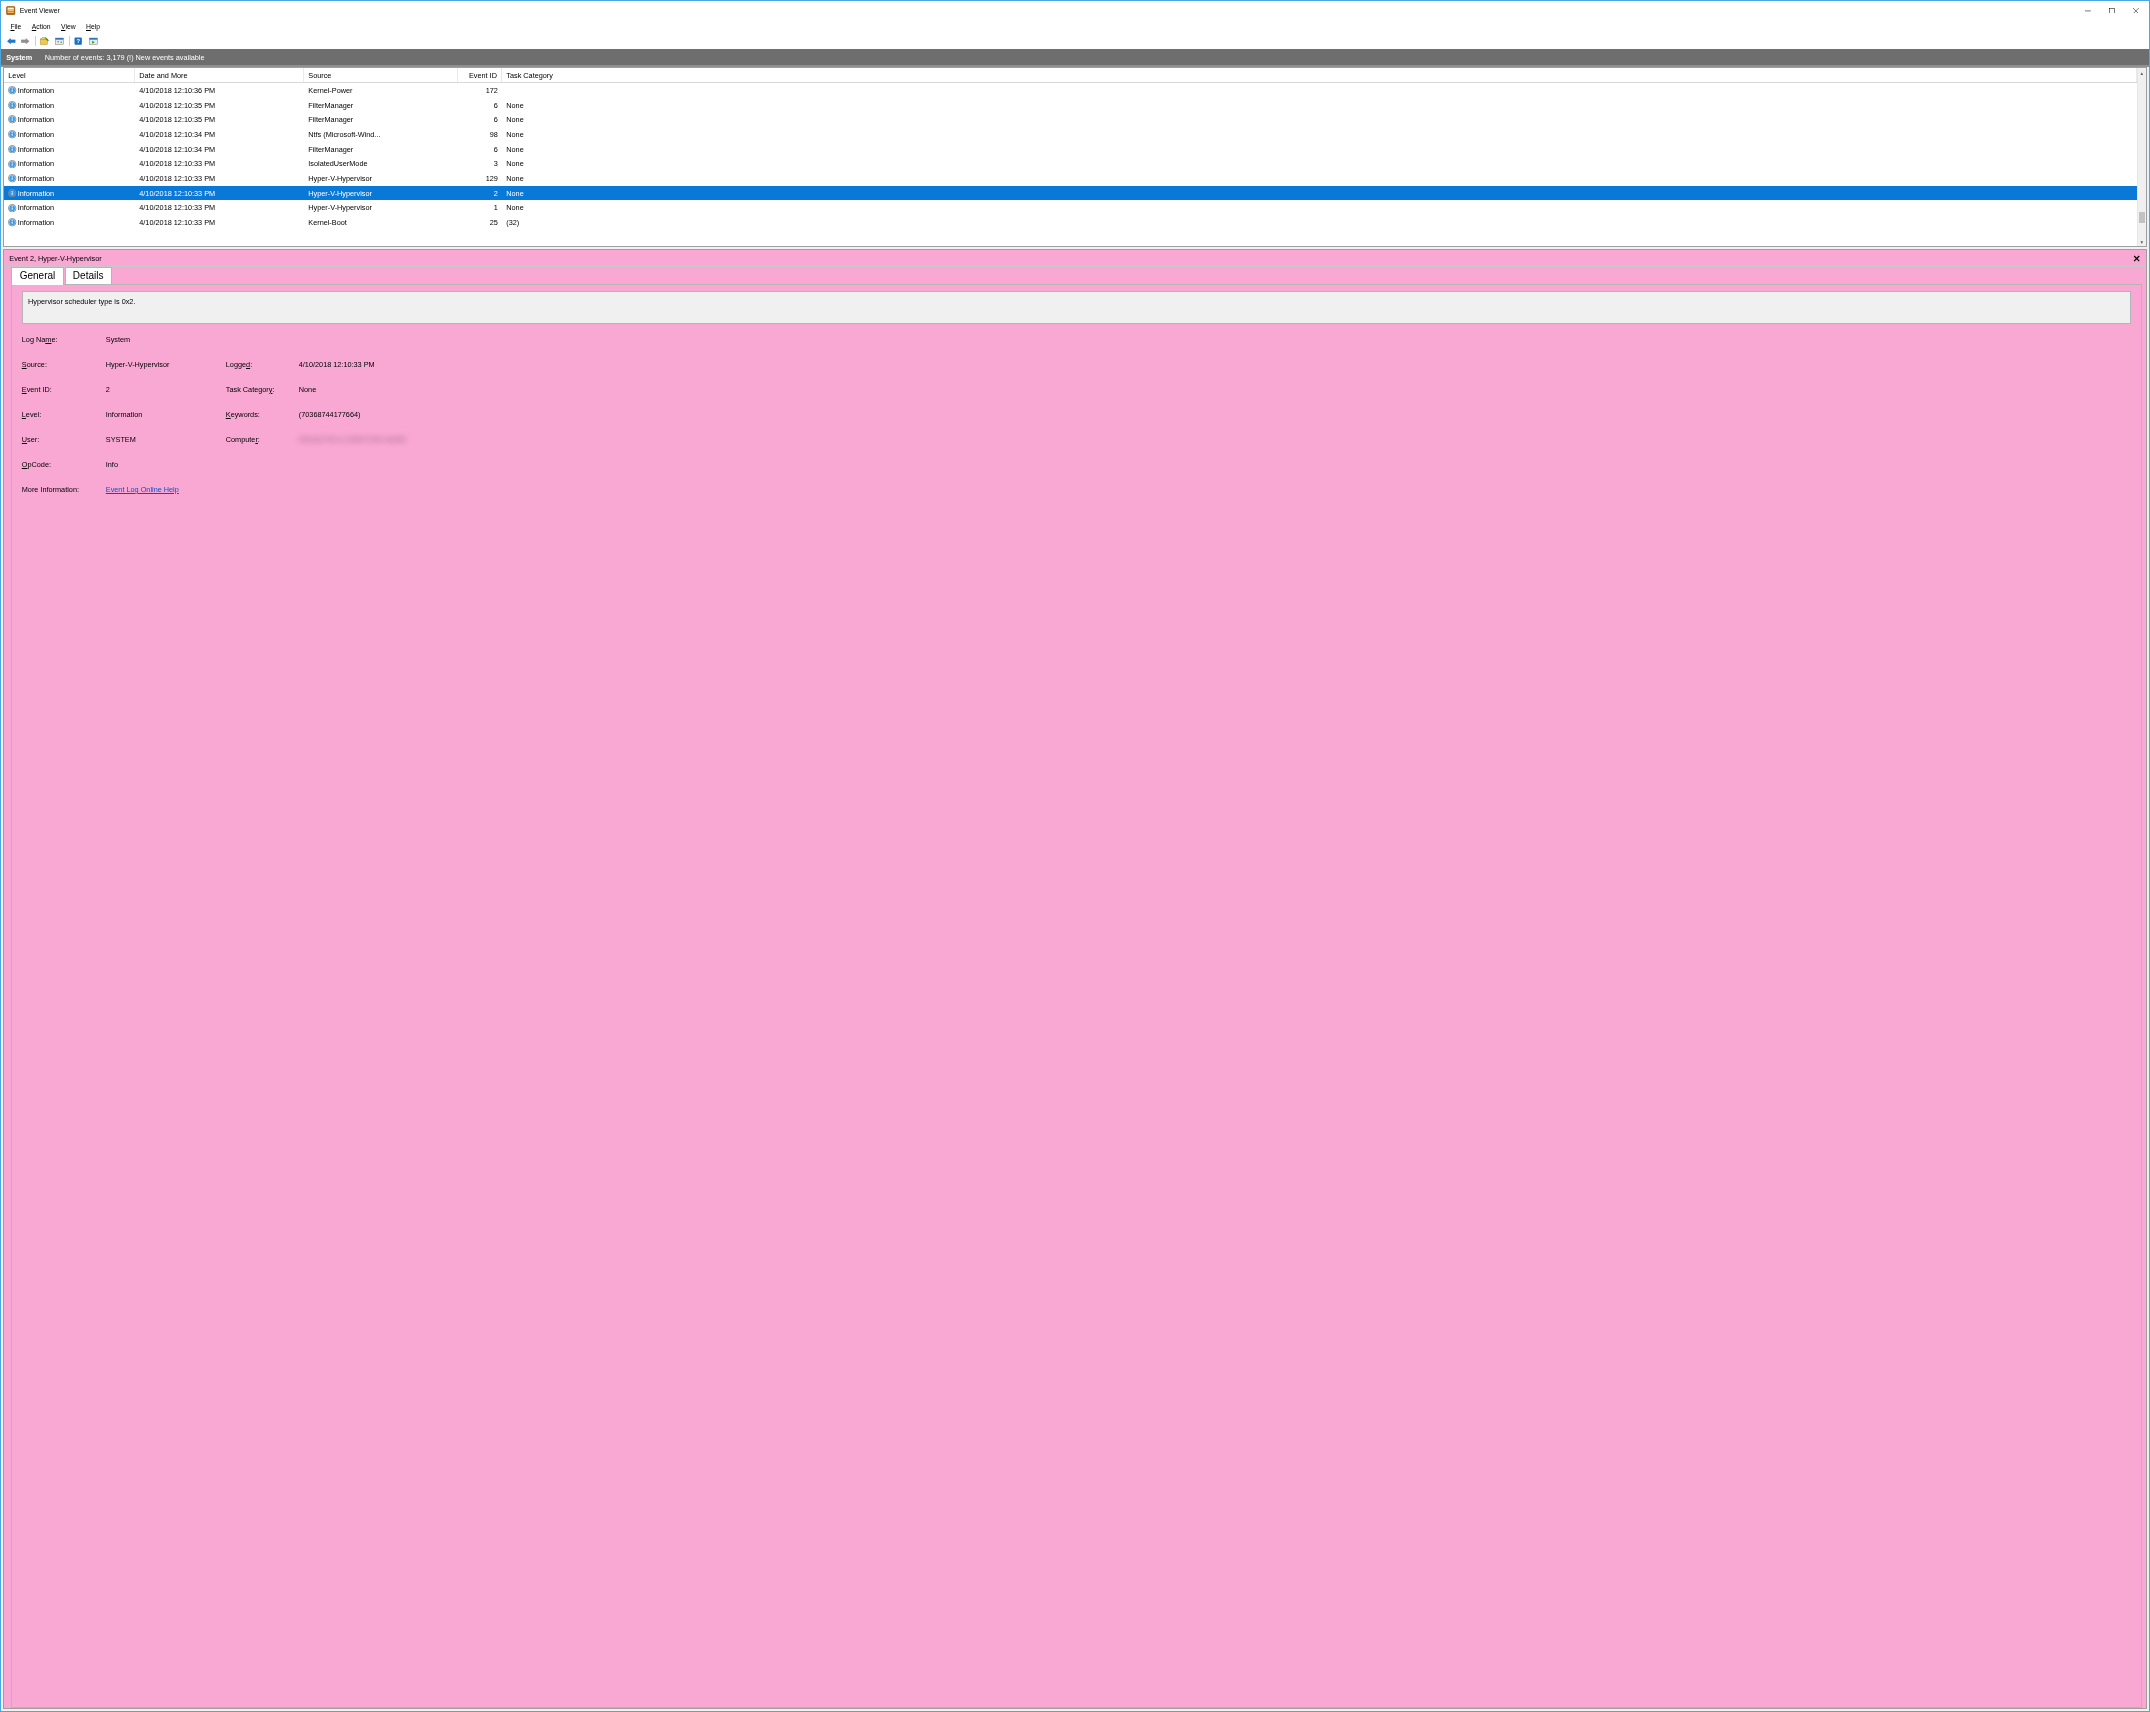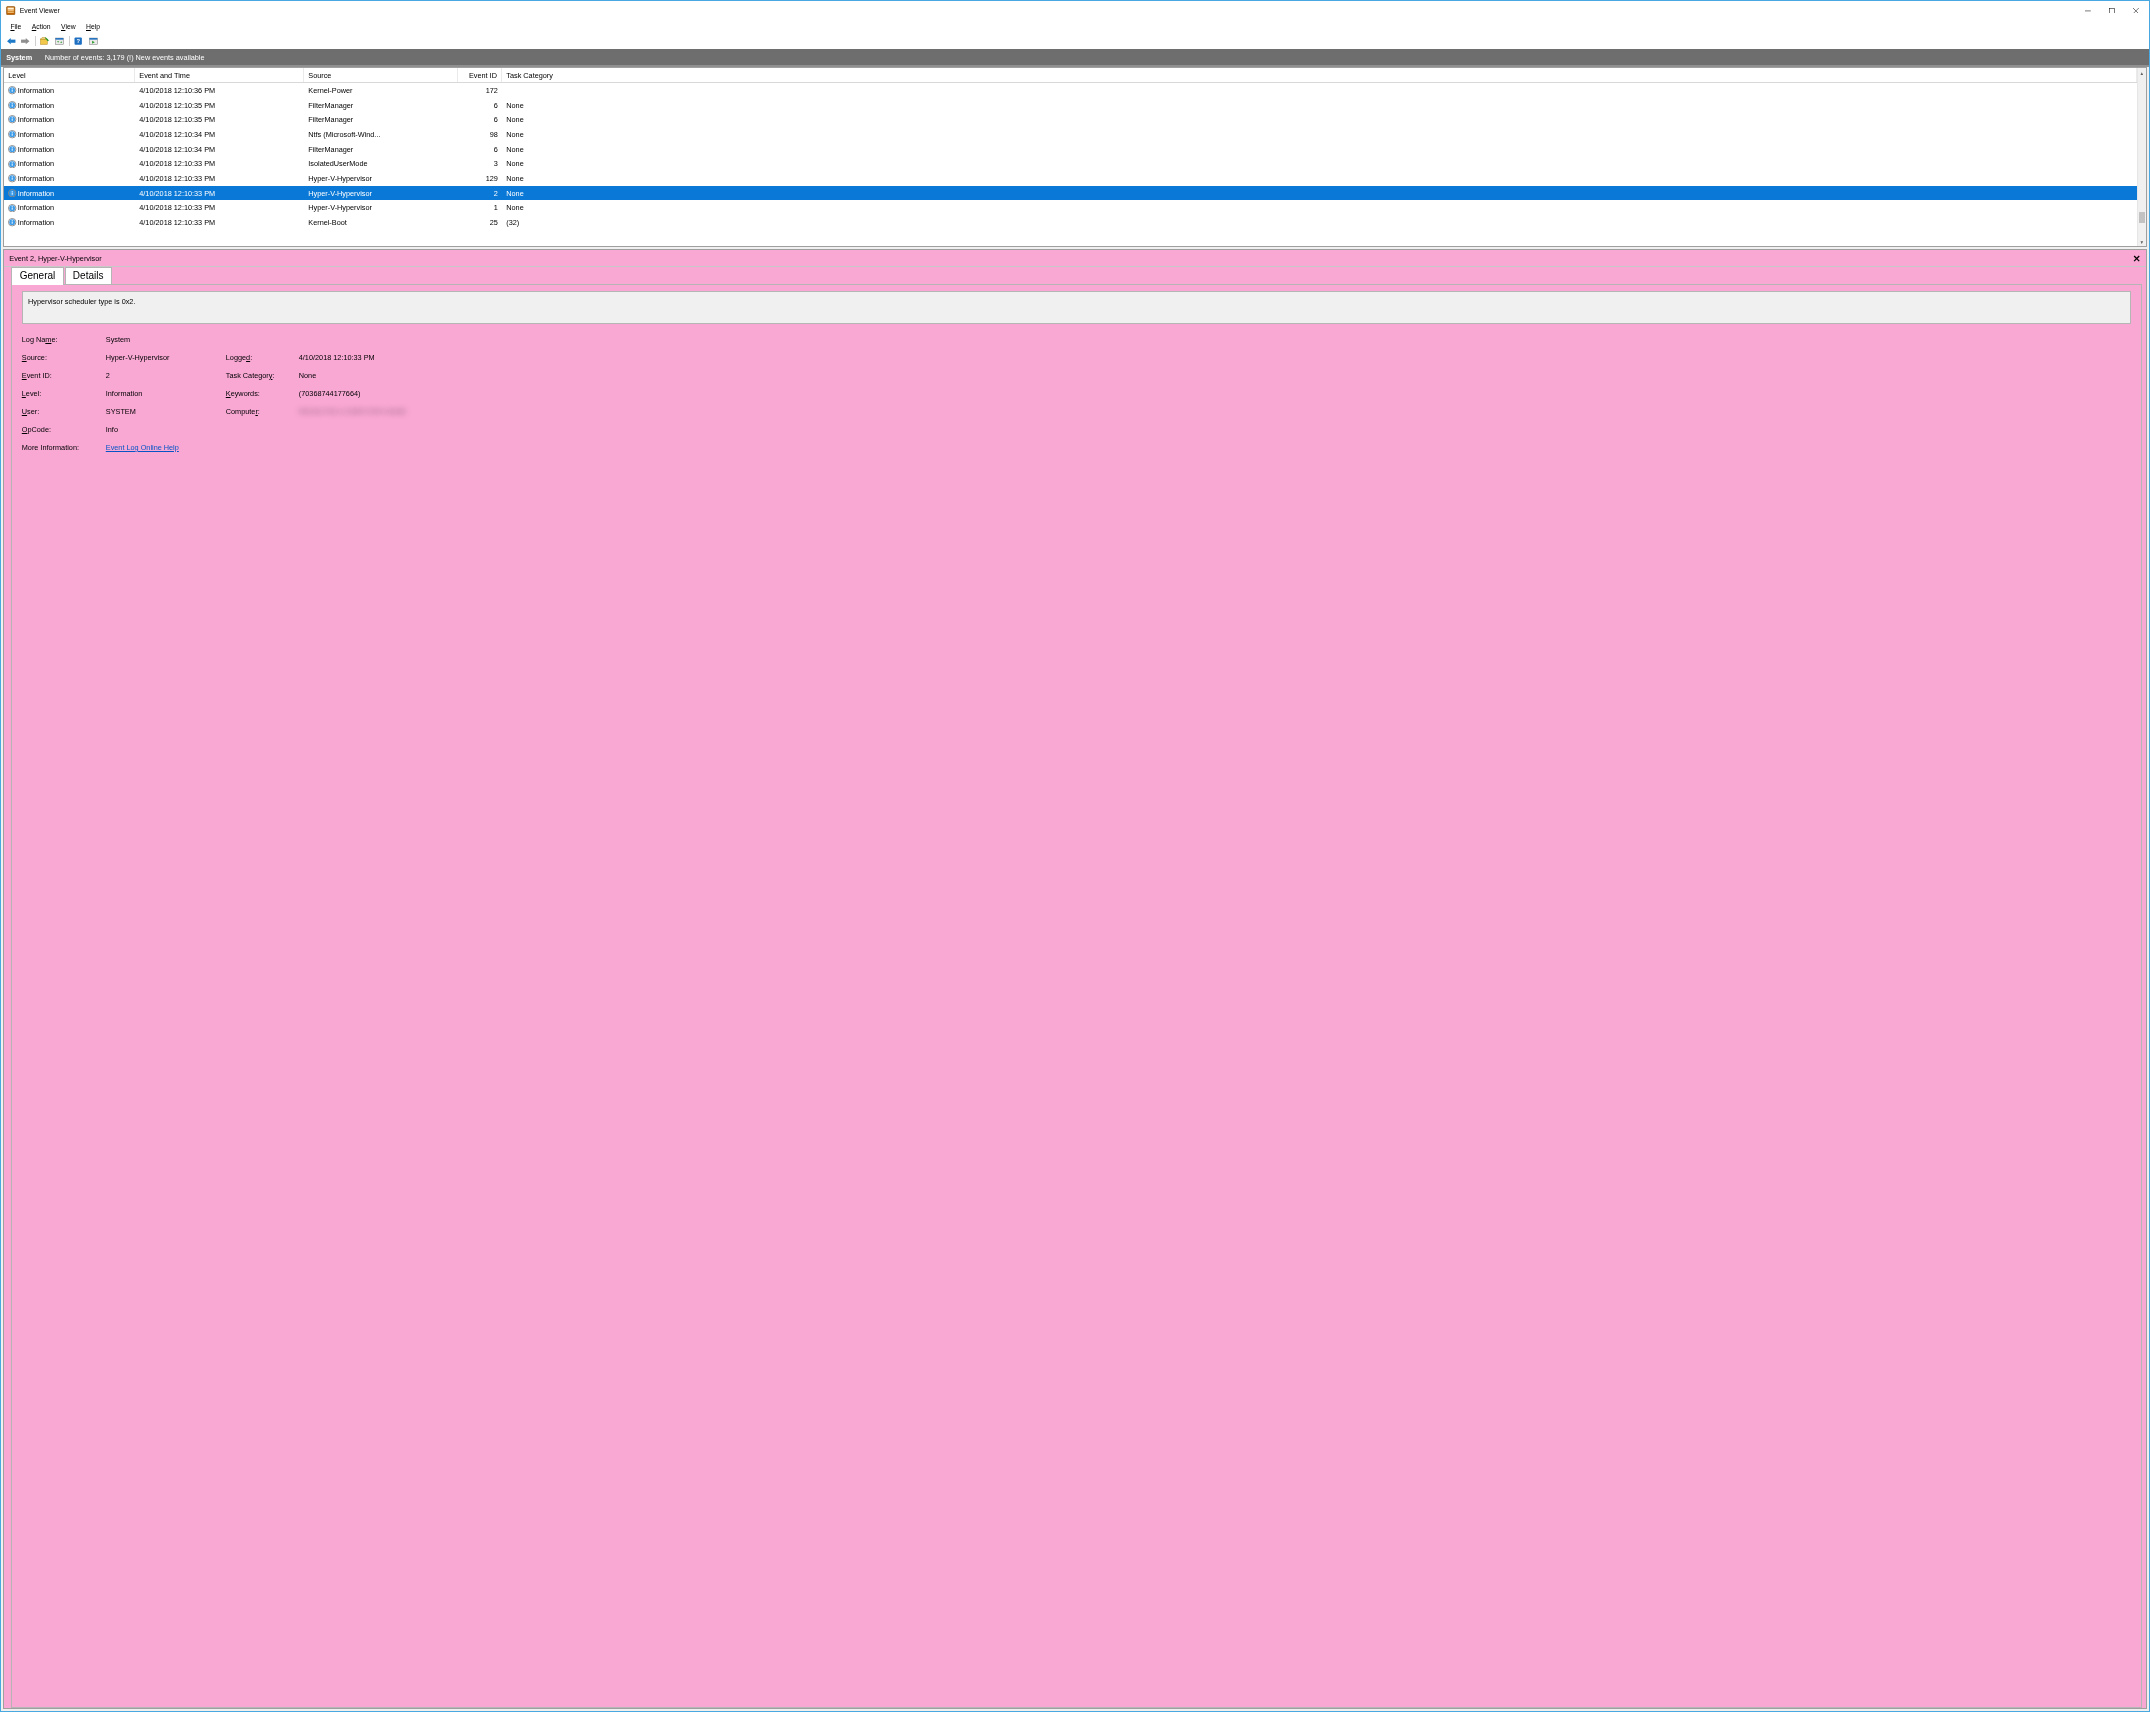--- a/index.html
+++ b/index.html
@@ -51,21 +51,21 @@
   .detailtitle .close{margin-left:auto;font-weight:bold;font-size:9.4px}
   .detailbody{flex:1;display:flex;flex-direction:column;padding:3.1px 4.2px 0 7.3px;min-height:0}
   .tabs{display:flex;align-items:flex-end;height:13.6px;position:relative}
   .tabs::after{content:"";position:absolute;left:0;right:0;bottom:0;height:0.5px;background:#b5b5b5;z-index:0}
   .tab{position:relative;padding:2.1px 7.3px 2.6px;font-size:10px;border:0.5px solid #b5b5b5;border-bottom:none;border-radius:1px 1px 0 0;background:#fff;margin-right:1px;z-index:0;color:#000}
   .tab.active{z-index:1}
   .tab.active::after{content:"";position:absolute;left:0;right:0;bottom:-0.5px;height:1px;background:#fff}
   .tab.inactive{background:#fff;color:#000}
   .tabpage{flex:1;border:0.5px solid #b5b5b5;border-top:none;padding:7.3px 9.4px 7.3px 9.4px;overflow:auto}
   .msgbox{border:0.5px solid #b5b5b5;background:#f0f0f0;padding:4.2px 5.2px;font-size:7.3px;height:33px;margin-bottom:10.5px}
-  .grid{display:grid;grid-template-columns:84px 120px 73px 147px;row-gap:9px;font-size:7.3px;color:#000}
+  .grid{display:grid;grid-template-columns:84px 120px 73px 147px;row-gap:16px;font-size:7.3px;color:#000}
   .grid .lbl .ul{text-decoration:underline;text-underline-offset:1px}
   .grid .val.redact{color:transparent;text-shadow:0 0 6.3px rgba(0,0,0,.45);user-select:none}
   .link{color:#0654c6;}
   
   .info-icon{width:9.4px;height:9.4px}
   .info-circle{fill:#3c9be8}
   .info-ring{fill:none;stroke:#8a8a8a;stroke-width:2}
   .info-i{fill:#fff}
 </style>
 </head>
@@ -171,21 +171,21 @@
     <span class="logname">System</span>
     <span>Number of events: 3,179 (!) New events available</span>
   </div>
 
   <div class="bodyarea">
 
     <div class="listwrap">
       <div class="list">
         <div class="hdr">
           <div class="cell c-level">Level</div>
-          <div class="cell c-date">Event and Time</div>
+          <div class="cell c-date">Date and More</div>
           <div class="cell c-src">Source</div>
           <div class="cell c-id">Event ID</div>
           <div class="cell c-task">Task Category</div>
         </div>
         <div class="rows" id="rows-mount">
             <div class="row">
               <div class="cell c-level">
                 <svg class="icon info-icon" viewBox="0 0 18 18">
                   <use href="#info-glyph"></use>
                 </svg>

